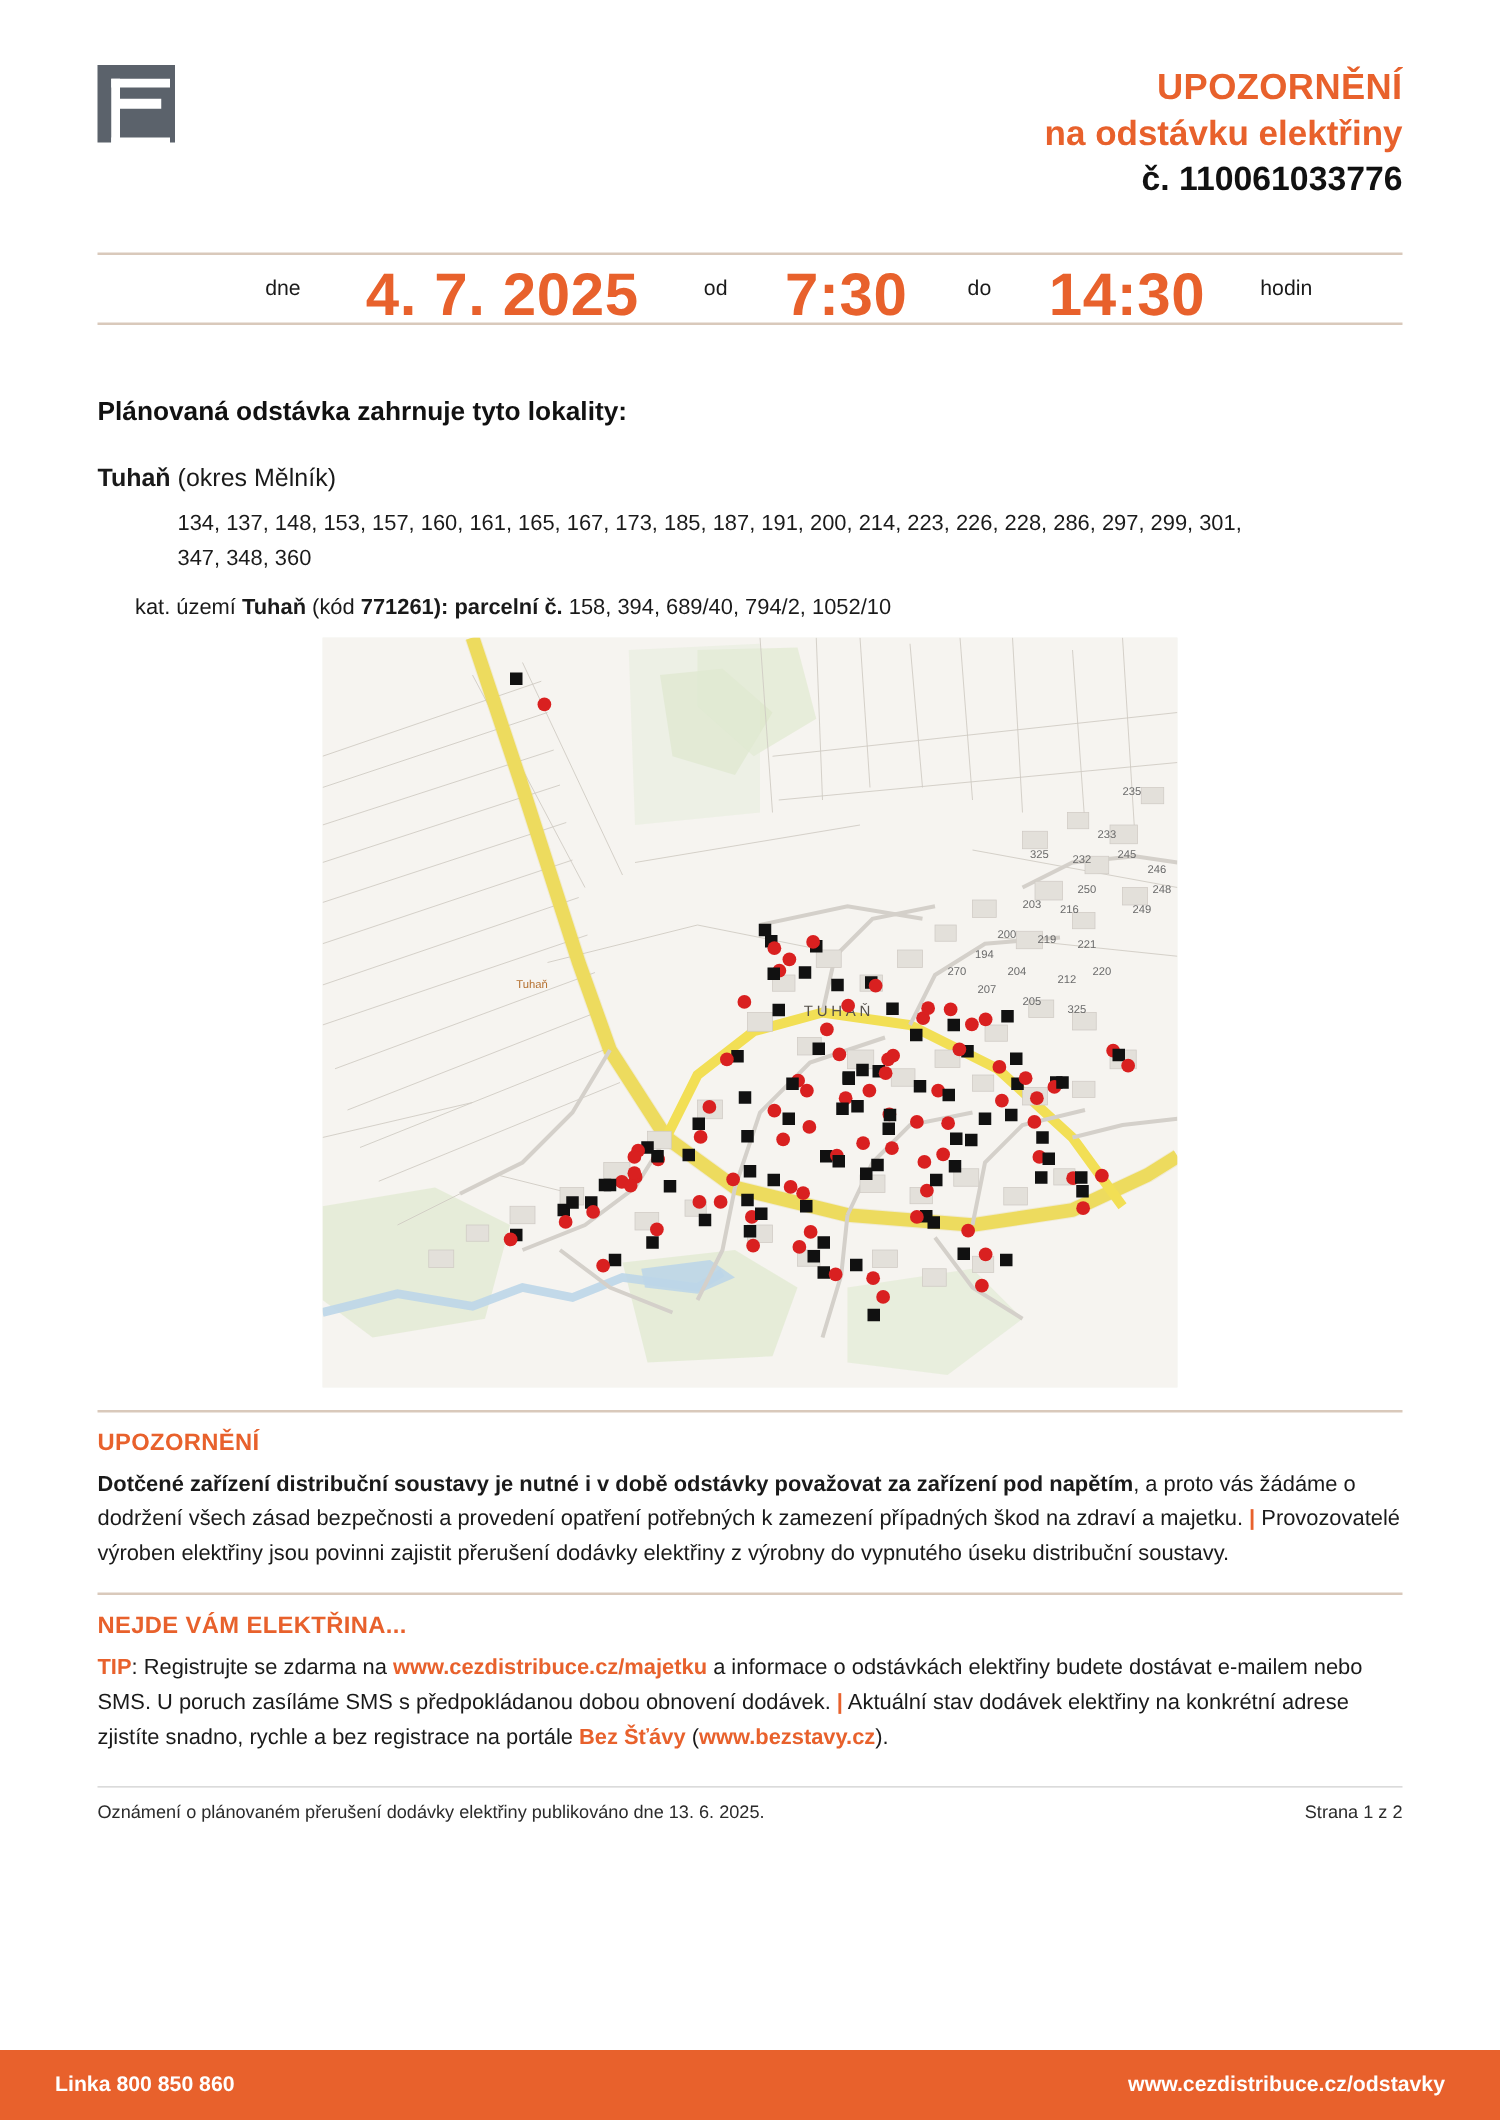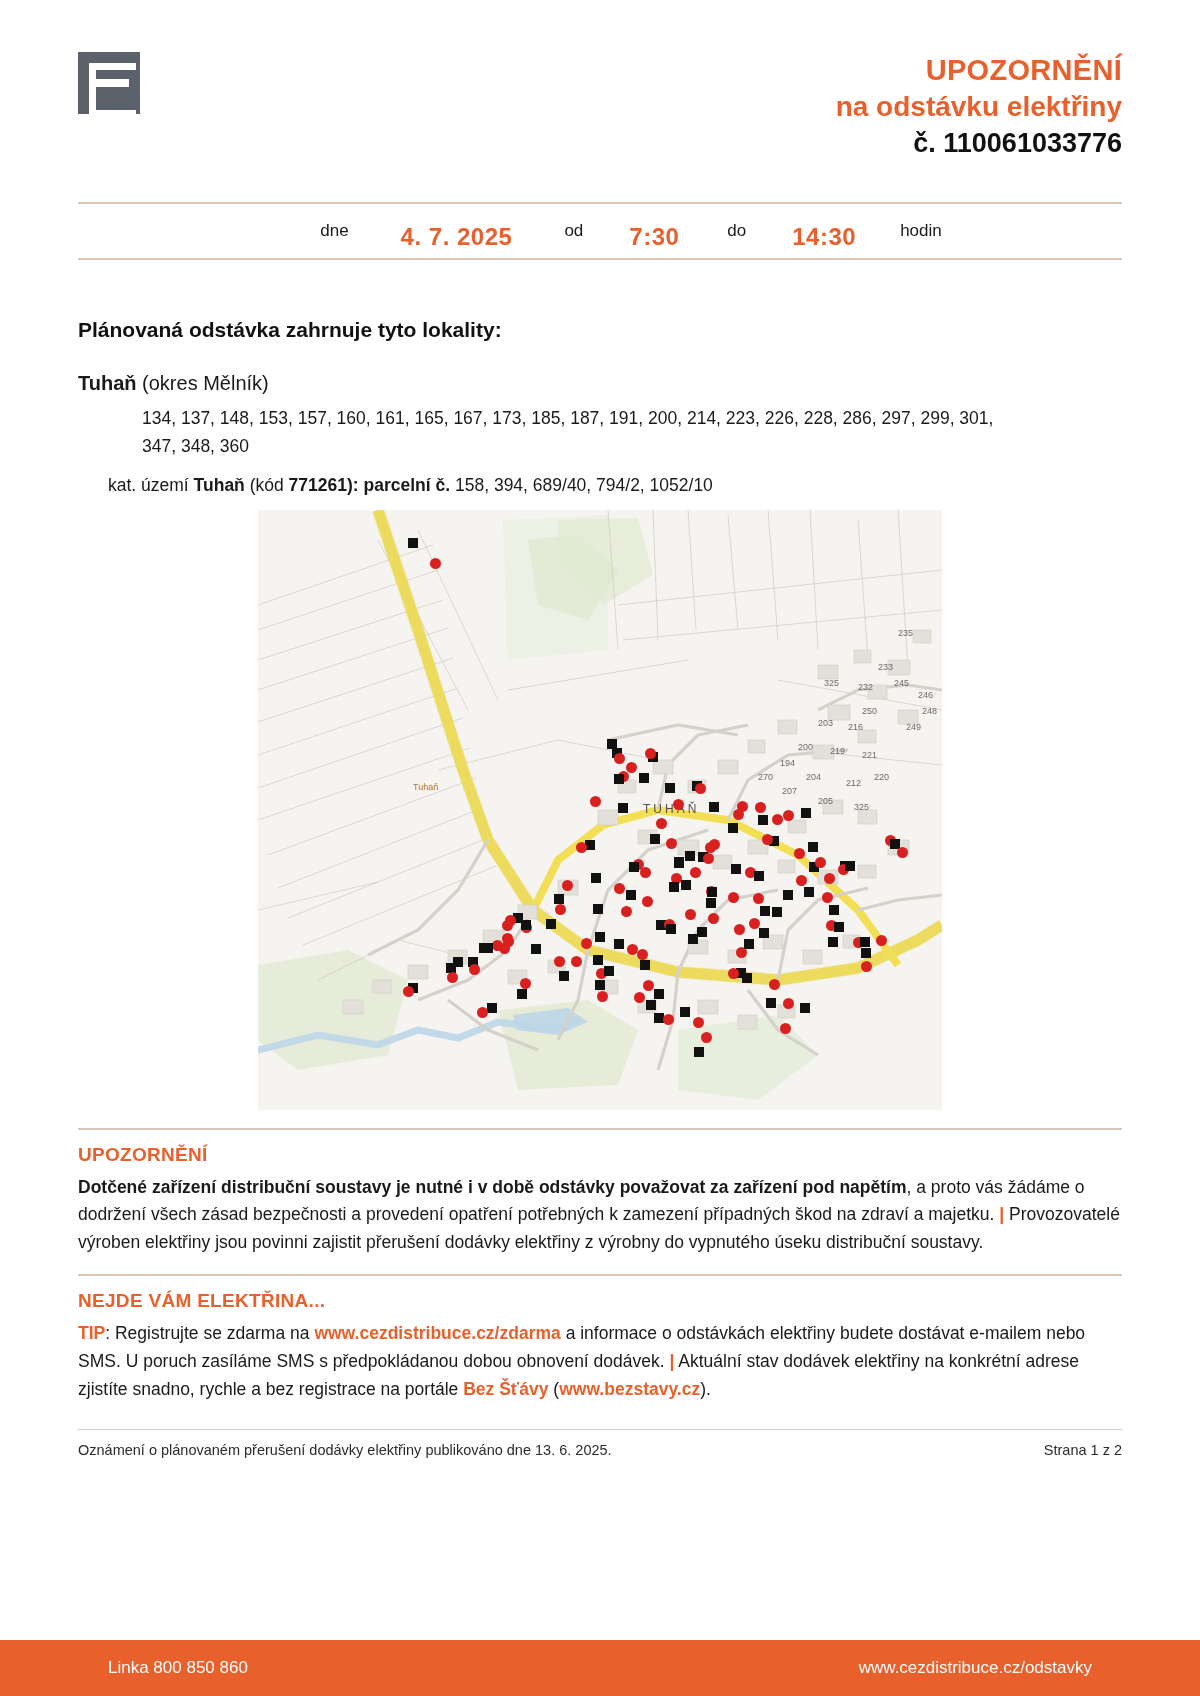--- a/index.html
+++ b/index.html
@@ -74,21 +74,21 @@
     height: 58px;
     display: flex;
     align-items: center;
     justify-content: center;
     gap: 0;
   }
   .lbl {
     font-size: 17px; color: #1a1a1a; font-weight: normal;
   }
   .val {
-    font-size: 24px; font-weight: bold; color: #e8612c;
+    font-size: 48px; font-weight: bold; color: #e8612c;
     letter-spacing: 0.5px;
     margin-top: 12px;
   }
   .sp-a { width: 62px; } .sp-b { width: 52px; }
   .sp-c { width: 52px; } .sp-d { width: 46px; }
   .sp-e { width: 48px; } .sp-f { width: 46px; }
   .sp-g { width: 44px; }
 
   
   .content { padding: 0 78px; }
@@ -166,23 +166,23 @@
     font-size: 14.5px; color: #2b2b2b;
     margin-top: 12px;
   }
   .bottombar {
     position: absolute;
     left: 0; bottom: 0;
     width: 1200px; height: 56px;
     background: #e8612c;
     display: flex; align-items: center;
     justify-content: space-between;
-    padding: 0 108px;
+    padding: 0 44px;
     color: #ffffff;
-    font-size: 17px; font-weight: normal;
+    font-size: 17px; font-weight: bold;
   }
 </style>
 </head>
 <body>
 
 <div class="page">
 
   <div class="header">
     <div class="brand">
       <div class="logo-mark"></div>
@@ -548,21 +548,21 @@
     <div class="blk-body">
       <b>Dotčené zařízení distribuční soustavy je nutné i v době odstávky považovat za zařízení pod napětím</b><span>, a proto vás žádáme o dodržení všech zásad bezpečnosti a provedení opatření potřebných k zamezení případných škod na zdraví a majetku.</span>
       <span class="sep">|</span>
       <span>Provozovatelé výroben elektřiny jsou povinni zajistit přerušení dodávky elektřiny z výrobny do vypnutého úseku distribuční soustavy.</span>
     </div>
 
     <div class="rule"></div>
     <div class="blk-head">NEJDE VÁM ELEKTŘINA...</div>
     <div class="blk-body">
       <span class="orange">TIP</span><span>: Registrujte se zdarma na</span>
-      <span class="orange">www.cezdistribuce.cz/zdarma</span>
+      <span class="orange">www.cezdistribuce.cz/majetku</span>
       <span>a informace o odstávkách elektřiny budete dostávat e-mailem nebo SMS. U poruch zasíláme SMS s předpokládanou dobou obnovení dodávek.</span>
       <span class="sep">|</span>
       <span>Aktuální stav dodávek elektřiny na konkrétní adrese zjistíte snadno, rychle a bez registrace na portále</span>
       <span class="orange">Bez Šťávy</span>
       <span>(</span><span class="orange">www.bezstavy.cz</span><span>).</span>
     </div>
 
     <div class="foot-rule"></div>
     <div class="footnote">
       <span>Oznámení o plánovaném přerušení dodávky elektřiny publikováno dne 13. 6. 2025.</span>

